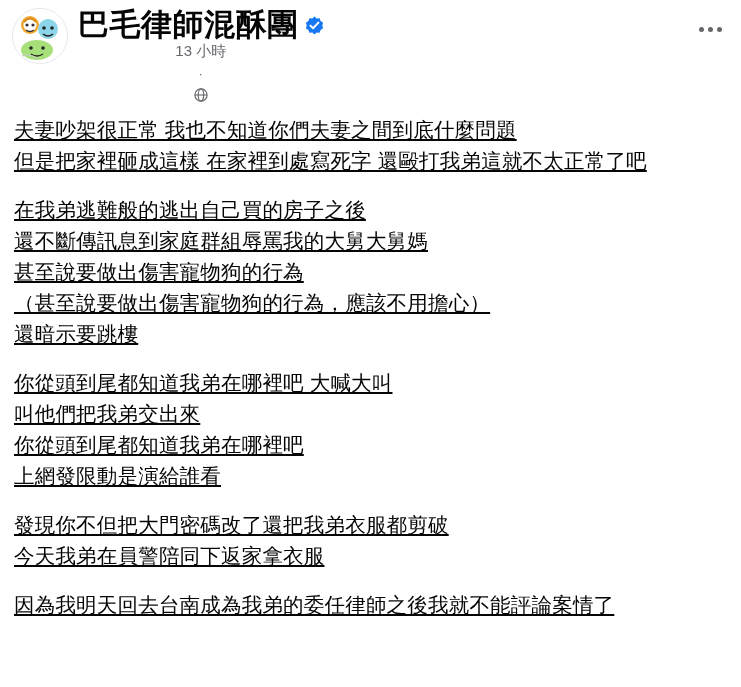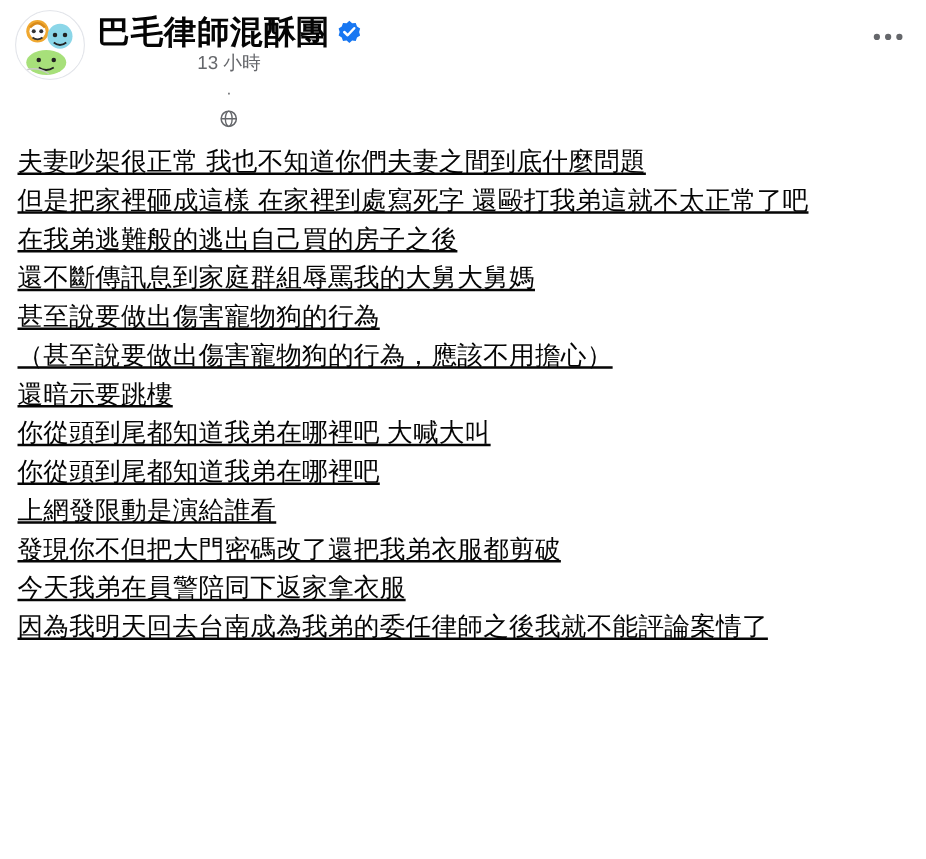--- a/index.html
+++ b/index.html
@@ -45,21 +45,21 @@
     justify-content: center;
     padding-top: 3px;
     min-width: 0;
   }
   .name-row {
     display: flex;
     align-items: center;
     gap: 6px;
   }
   .page-name {
-    font-size: 26px;
+    font-size: 31px;
     font-weight: bold;
     color: #050505;
     letter-spacing: 0.5px;
     line-height: 28px;
   }
   .verified {
     width: 19px;
     height: 19px;
     flex: 0 0 19px;
     display: inline-block;
@@ -109,20 +109,21 @@
     padding: 8px 14px 0 14px;
     font-size: 20.5px;
     line-height: 31px;
     color: #050505;
     letter-spacing: 0.2px;
   }
   .para {
     margin: 0 0 0 0;
   }
   .para + .para {
+    margin-top: 18px;
   }
   .line {
     white-space: pre-wrap;
     word-break: break-all;
     text-decoration: underline;
   }
 </style>
 </head>
 <body>
 
@@ -192,20 +193,21 @@
     <div class="para">
       <div class="line">在我弟逃難般的逃出自己買的房子之後</div>
       <div class="line">還不斷傳訊息到家庭群組辱罵我的大舅大舅媽</div>
       <div class="line">甚至說要做出傷害寵物狗的行為</div>
       <div class="line">（甚至說要做出傷害寵物狗的行為，應該不用擔心）</div>
       <div class="line">還暗示要跳樓</div>
     </div>
 
     <div class="para">
       <div class="line">你從頭到尾都知道我弟在哪裡吧 大喊大叫</div>
+      <div class="line">叫他們把我弟交出來</div>
       <div class="line">你從頭到尾都知道我弟在哪裡吧</div>
       <div class="line">上網發限動是演給誰看</div>
     </div>
 
 
     <div class="para">
       <div class="line">發現你不但把大門密碼改了還把我弟衣服都剪破</div>
       <div class="line">今天我弟在員警陪同下返家拿衣服</div>
     </div>
 

